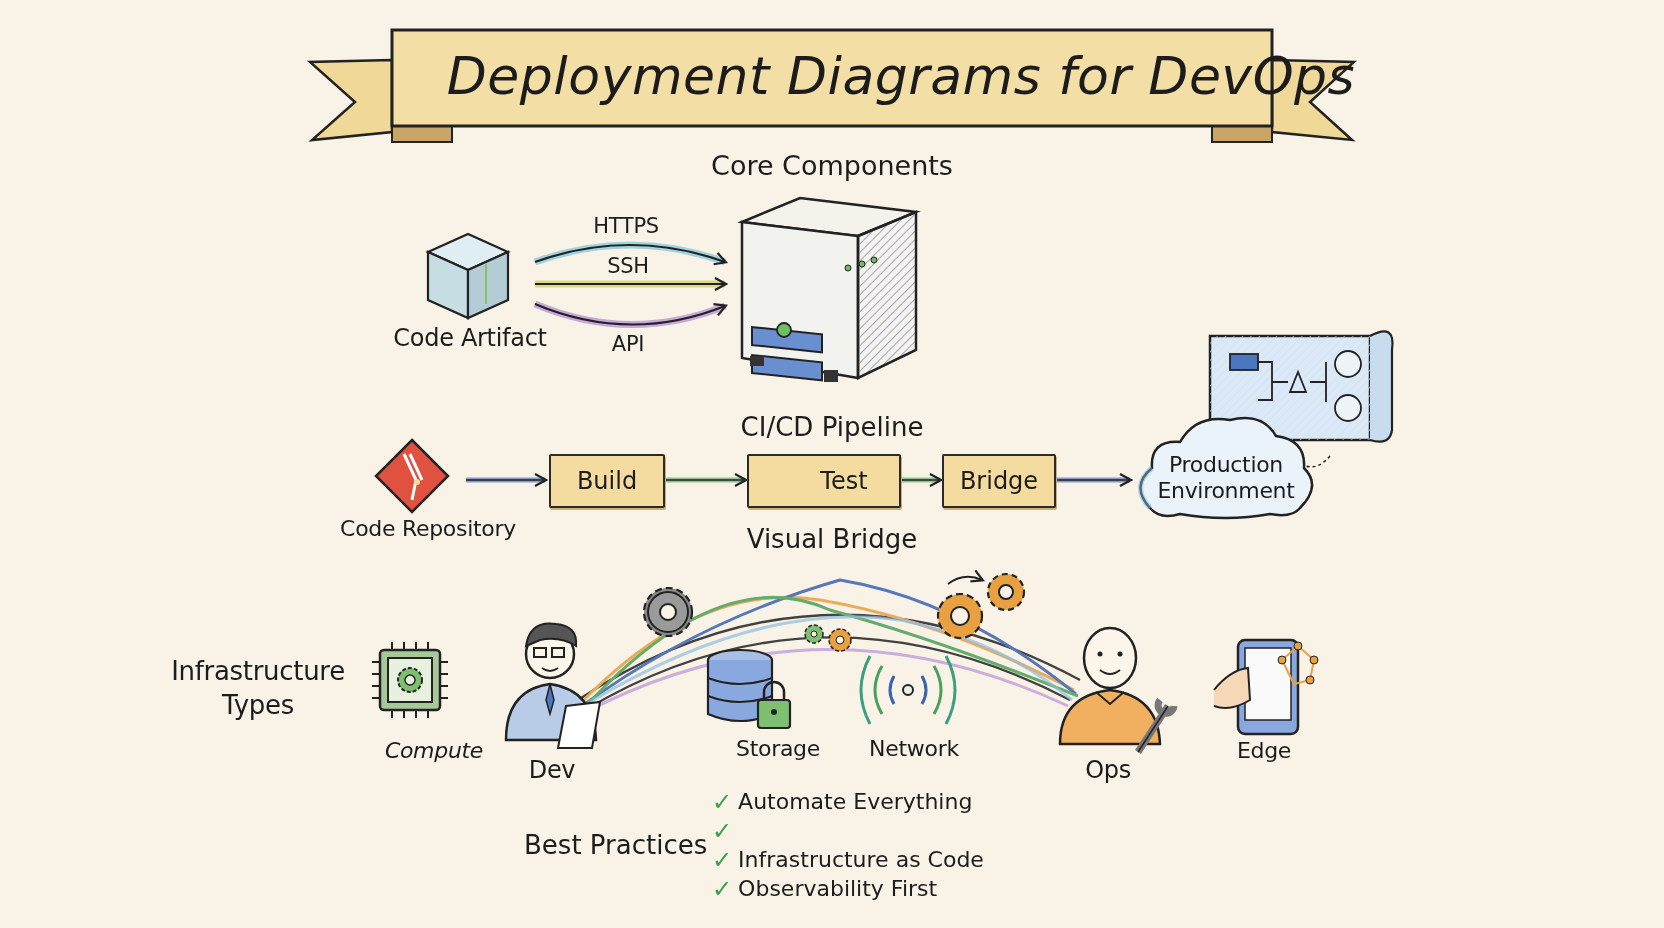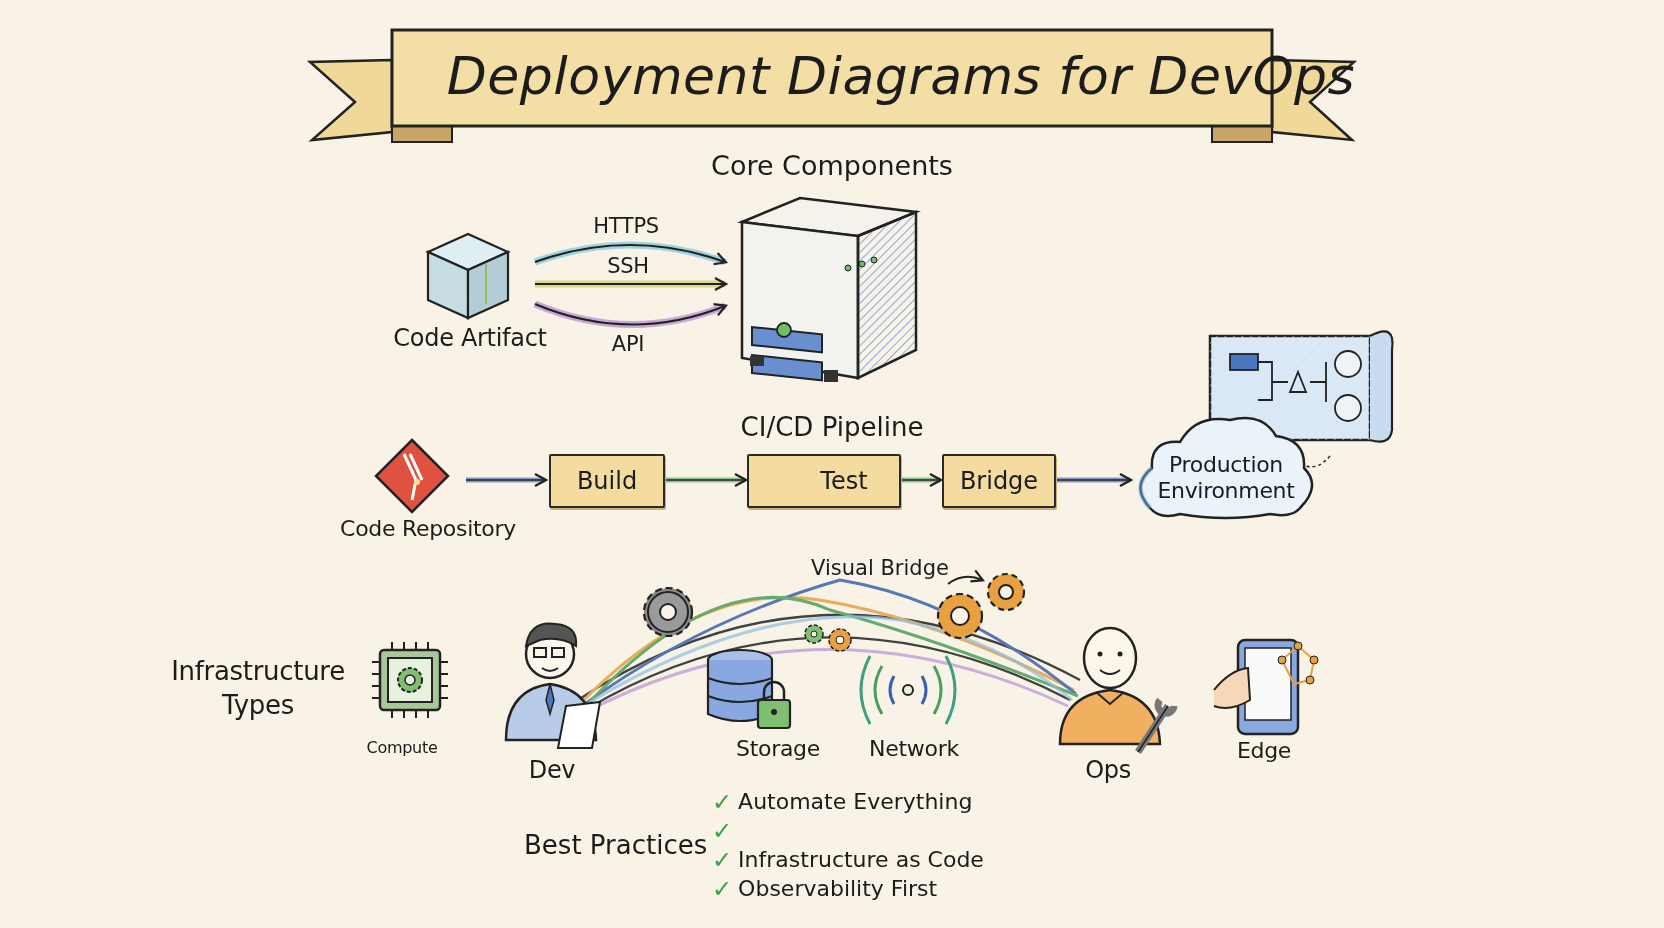--- a/index.html
+++ b/index.html
@@ -212,26 +212,26 @@
 <div class="stage" style="left:747px;top:454px;width:110px;height:50px;padding-left:40px;">
     <span>Test</span>
   </div>
 <div class="stage" style="left:942px;top:454px;width:110px;height:50px;">
     <span>Bridge</span>
   </div>
 
 <div class="lbl" style="left:1226px;top:452px;font-size:22px;">Production</div>
 <div class="lbl" style="left:1226px;top:478px;font-size:22px;">Environment</div>
 
-<div class="hdr" style="left:832px;top:556px;font-size:21px;margin-left:48px;">Visual Bridge</div>
+<div class="hdr" style="left:832px;top:524px;font-size:26px;">Visual Bridge</div>
 
 <div class="lbl" style="left:258px;top:656px;font-size:26px;">Infrastructure</div>
 <div class="lbl" style="left:258px;top:690px;font-size:26px;">Types</div>
 
-<div class="lbl" style="left:402px;top:738px;font-size:16px;">Compute</div>
+<div class="lbl" style="left:434px;top:738px;font-size:22px;font-style:italic;">Compute</div>
 <div class="lbl" style="left:552px;top:756px;font-size:24px;">Dev</div>
 <div class="lbl" style="left:742px;top:736px;font-size:22px;margin-left:36px;">Storage</div>
 <div class="lbl" style="left:914px;top:736px;font-size:22px;">Network</div>
 <div class="lbl" style="left:1108px;top:756px;font-size:24px;">Ops</div>
 <div class="lbl" style="left:1264px;top:738px;font-size:22px;">Edge</div>
 
 <div class="abs" style="left:524px;top:830px;font-size:26px;">Best Practices</div>
 <div class="abs" style="left:712px;top:787px;">
   <div class="bp-item">
       <span class="check">✓</span>

